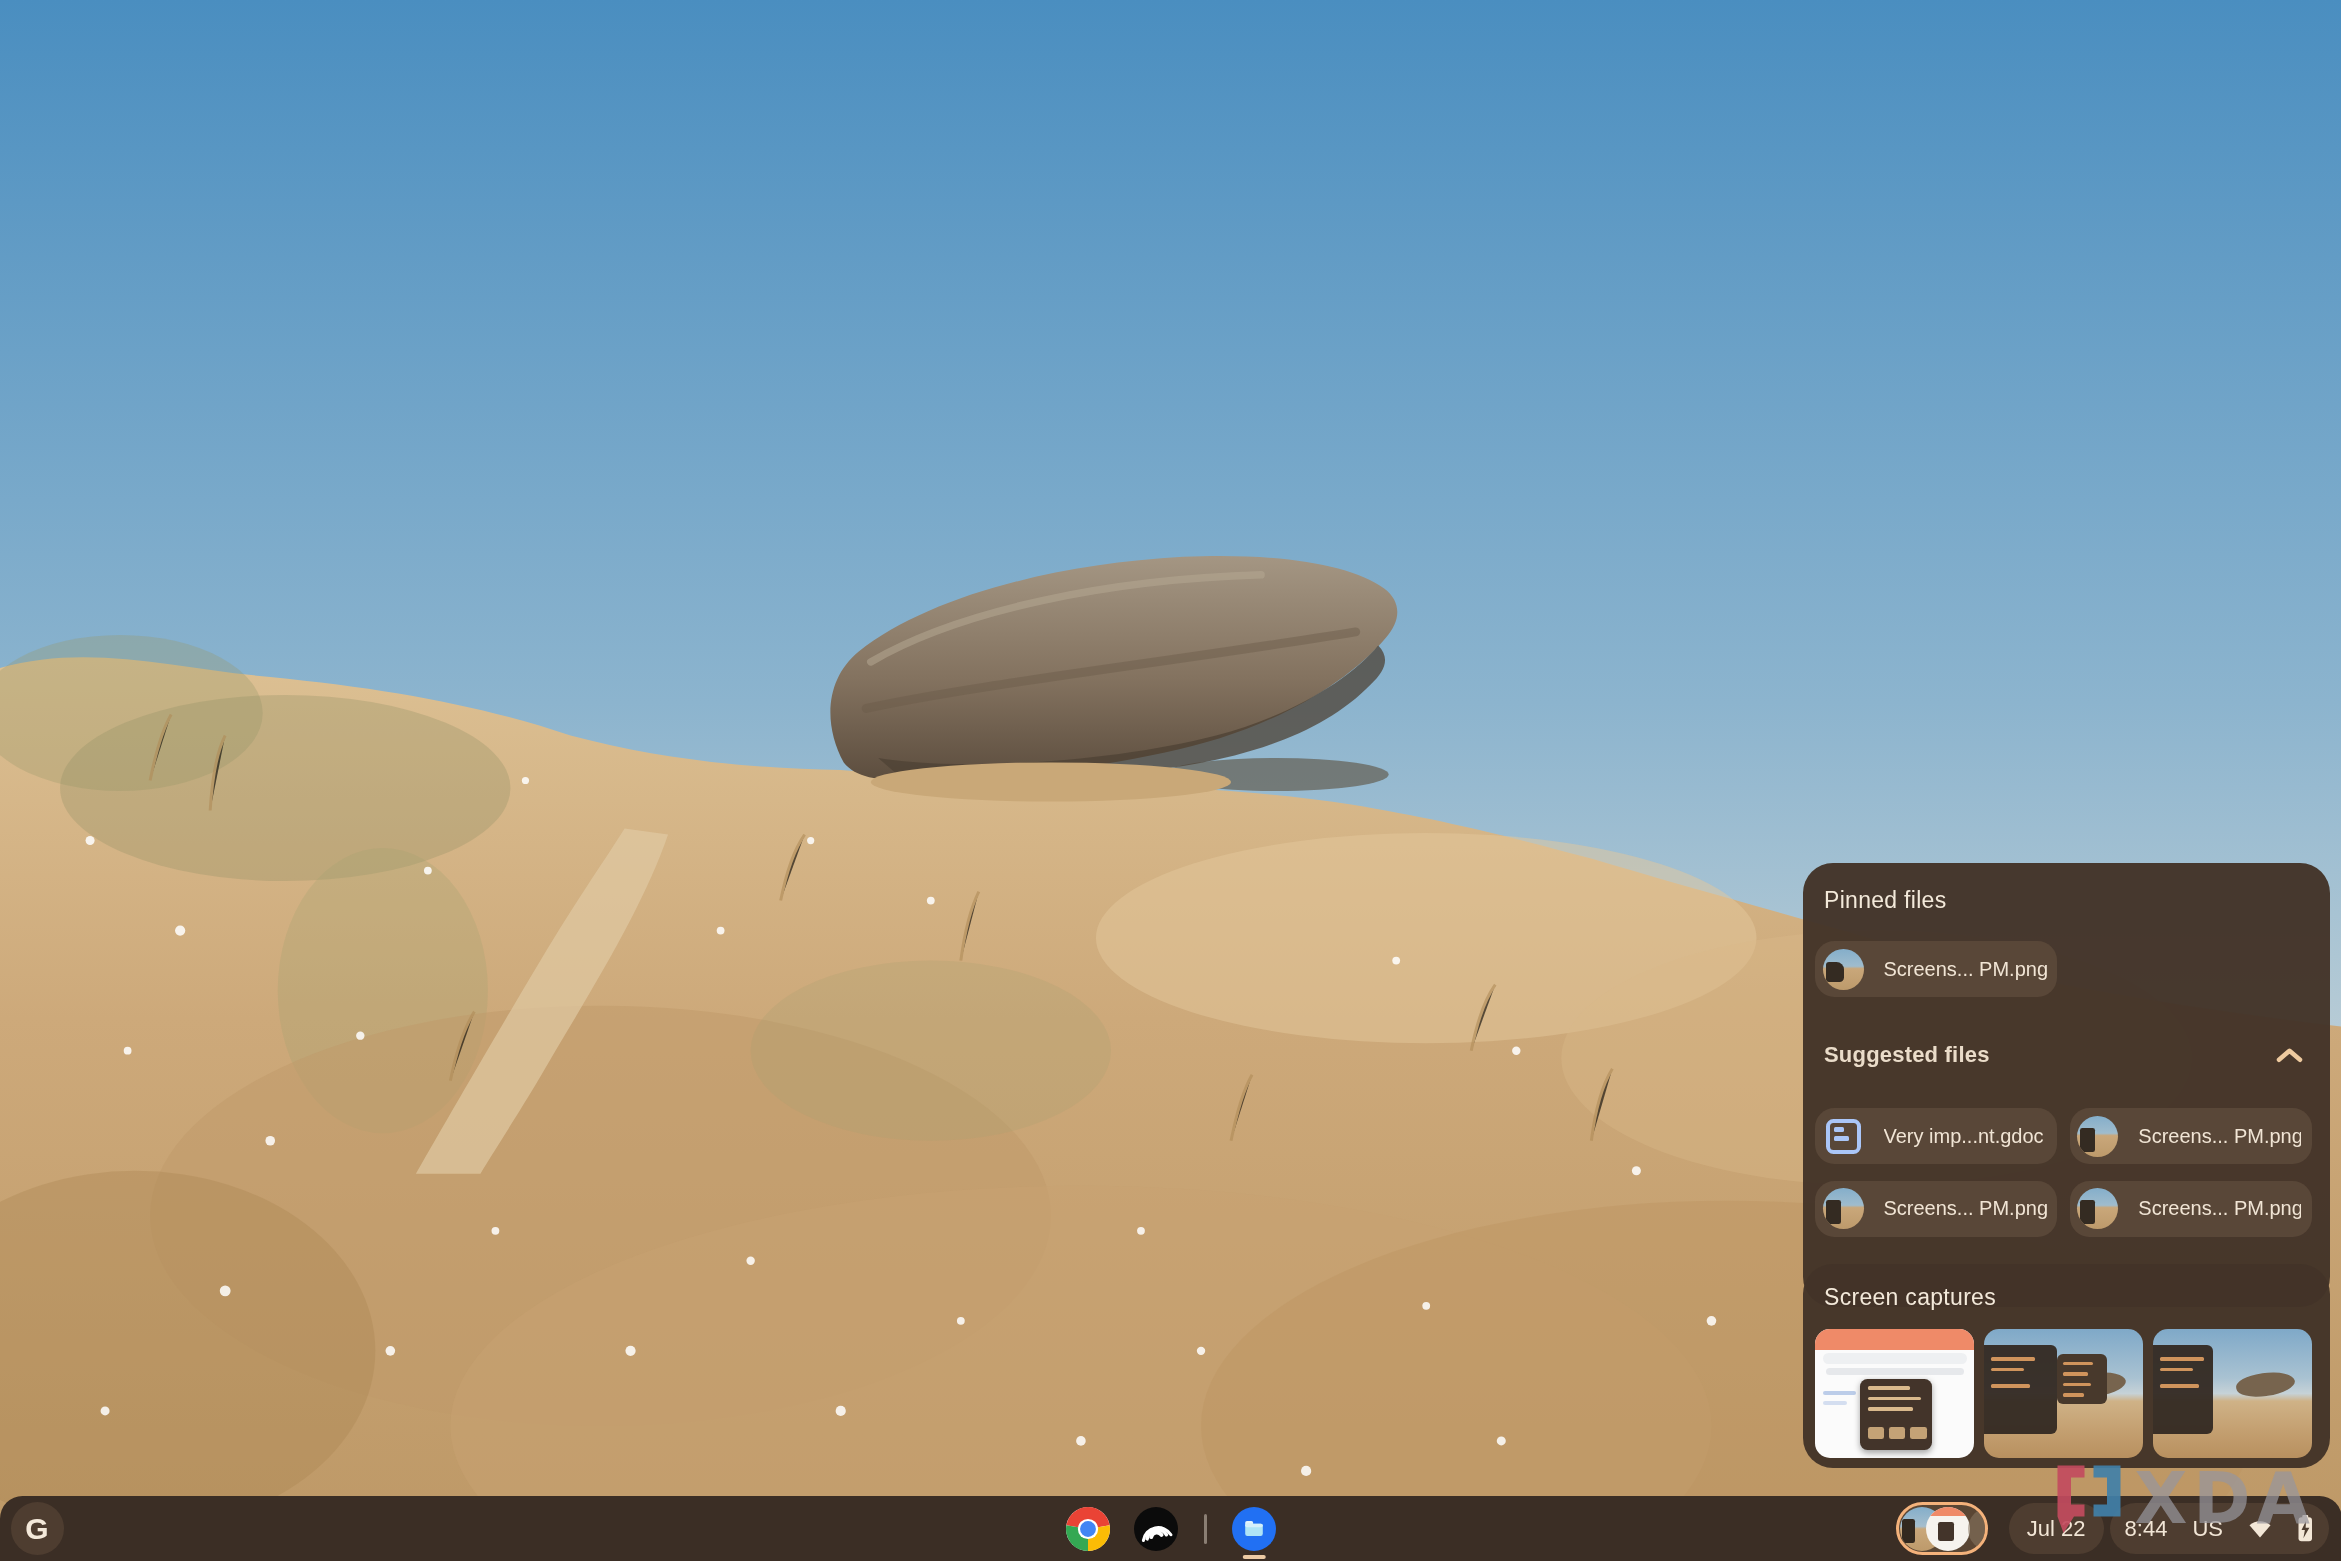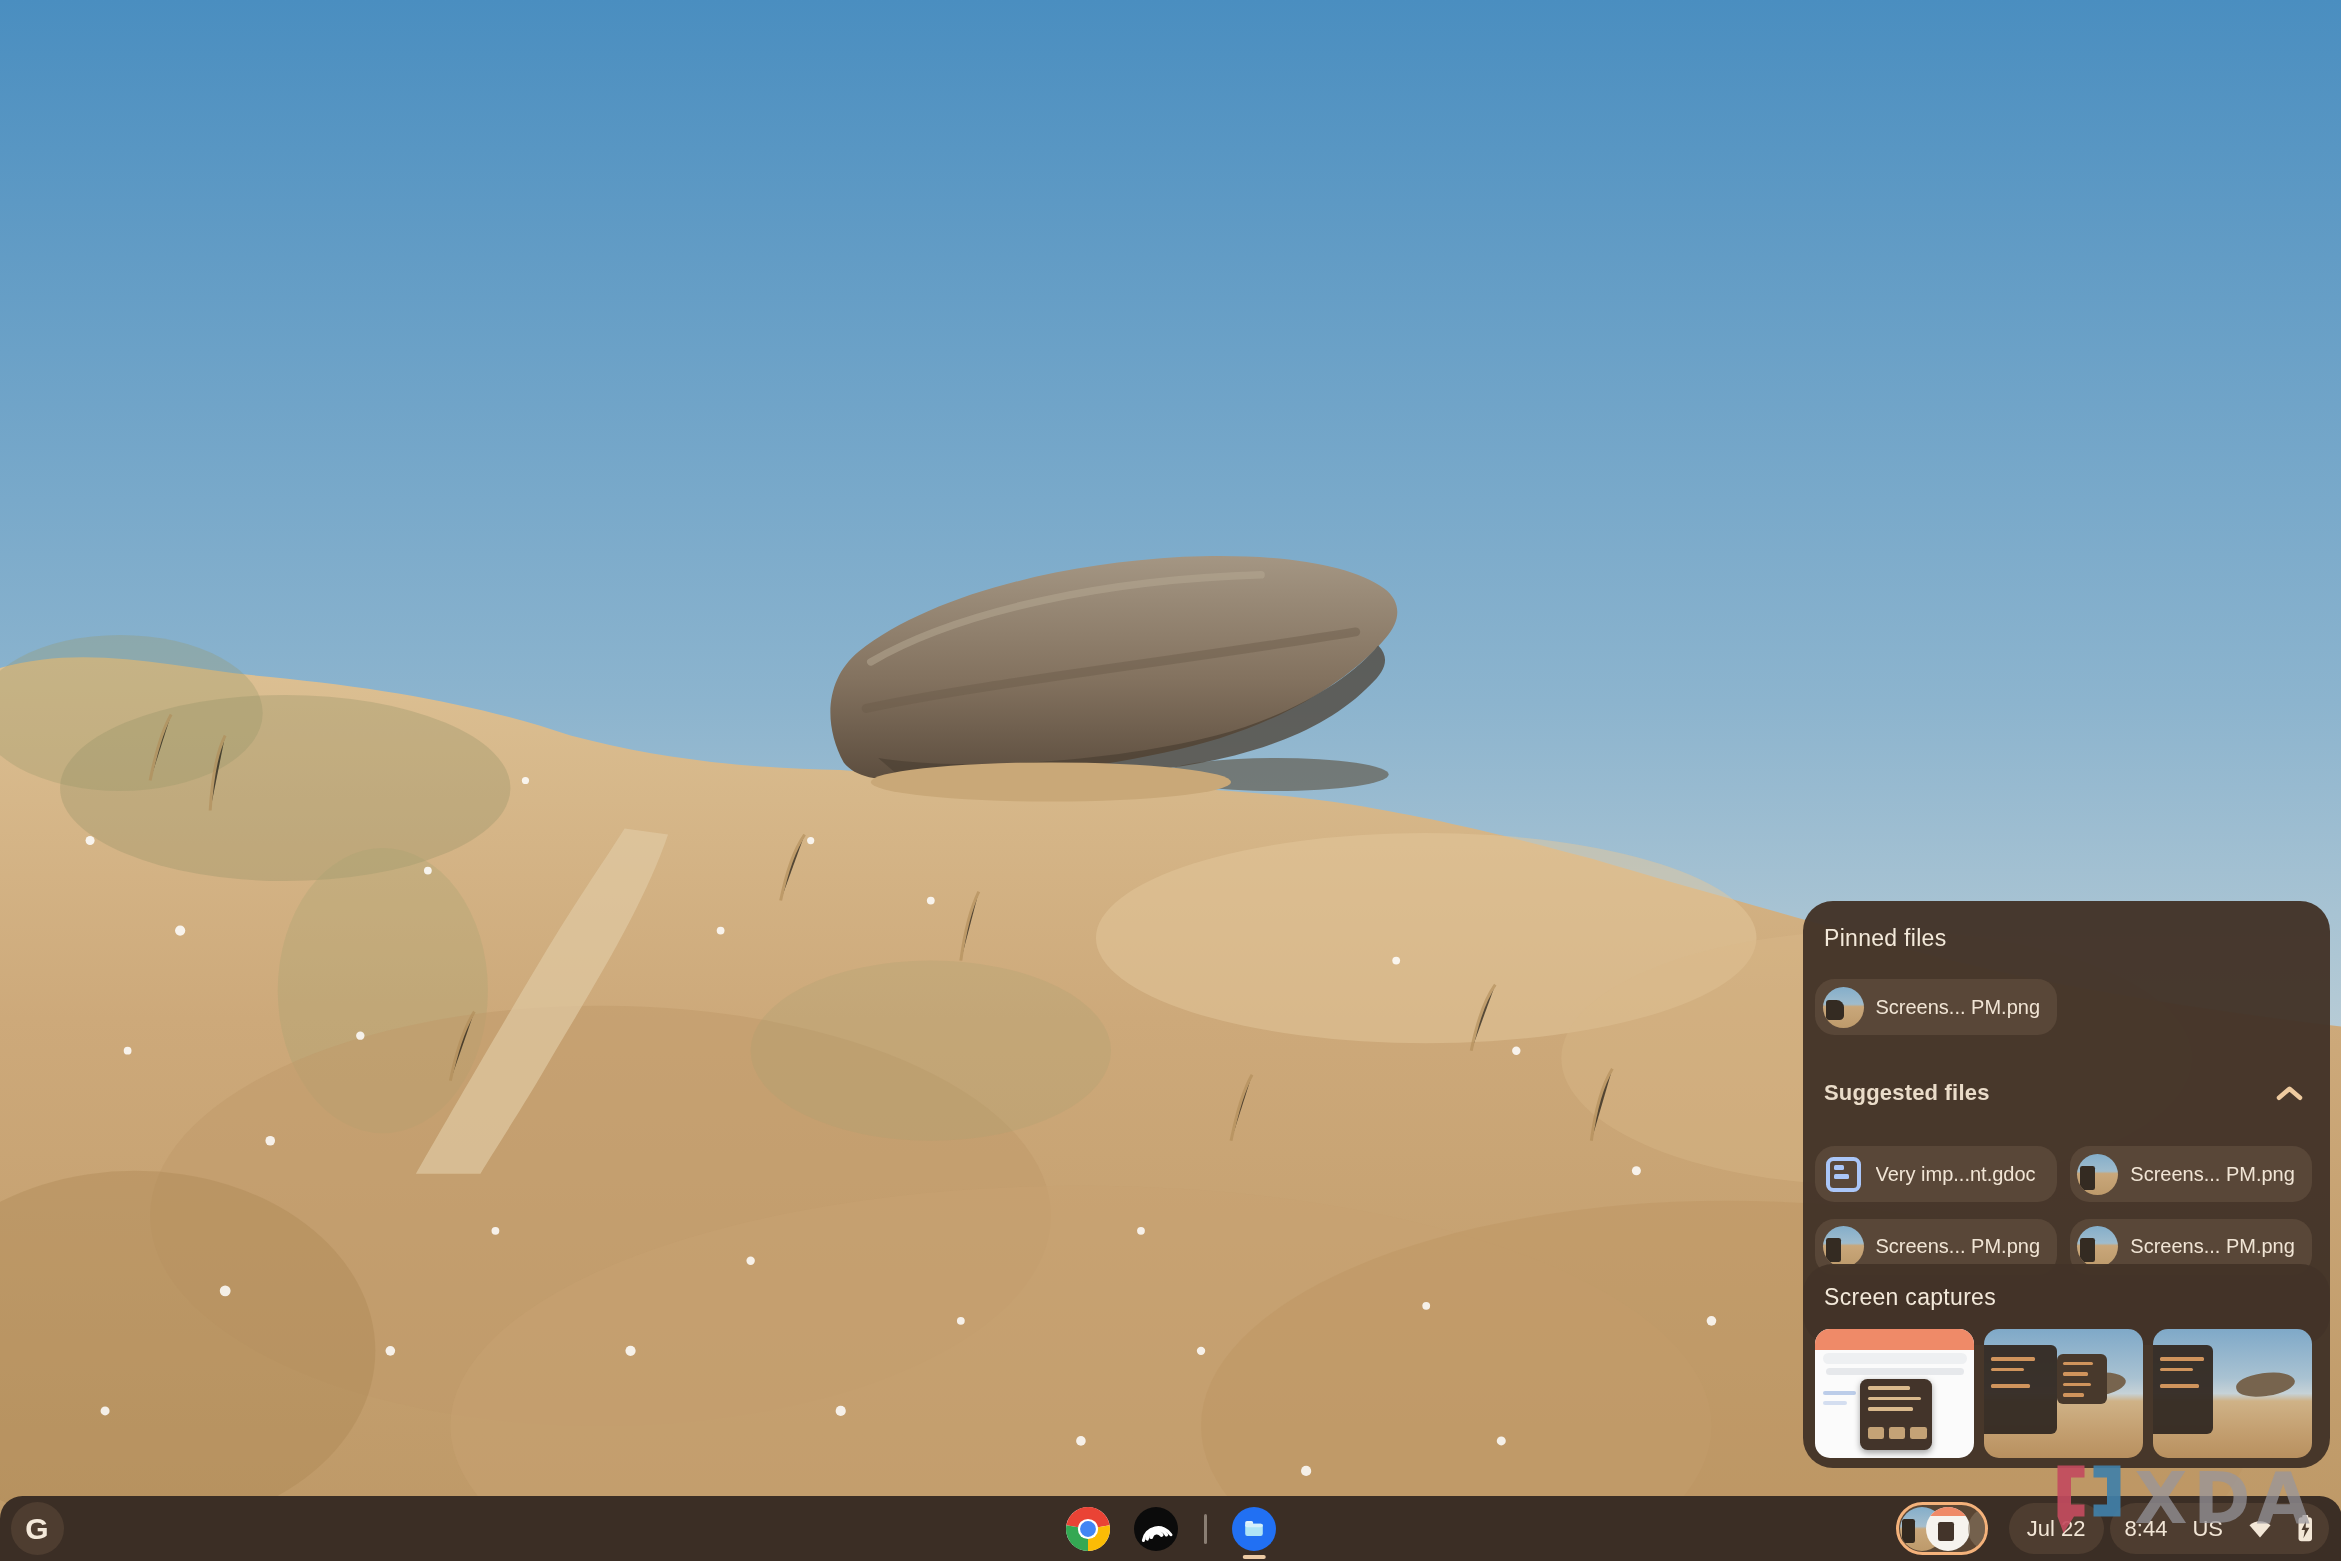--- a/index.html
+++ b/index.html
@@ -3,27 +3,27 @@
 <meta charset="utf-8">
 <style>
   html,body{margin:0;padding:0;background:#000;}
   #screen{position:relative;width:2342px;height:1561px;overflow:hidden;
           font-family:"Liberation Sans",sans-serif;}
   #wallpaper{position:absolute;left:0;top:0;}
 
   
   .card{position:absolute;left:1803px;width:527px;background:rgba(67,52,40,.97);
         border-radius:30px;box-sizing:border-box;}
-  .card-tote{top:901px;height:444px;padding:24px 19.5px 0 12px;}
+  .card-tote{top:863px;height:444px;padding:24px 19.5px 0 12px;}
   .card-caps{top:1264px;height:204px;padding:19.5px 19.5px 0 12px;}
   .card-title{margin:0 0 0 9px;font-size:23px;font-weight:500;color:#f3e9da;letter-spacing:0.3px;}
   .sub-title{margin:0;font-size:22px;font-weight:700;color:#eadcc9;letter-spacing:0.2px;}
 
   .chip{display:flex;align-items:center;width:242px;height:56px;border-radius:19.5px;
-        background:#594738;gap:12px;padding:0 10.5px 0 7.5px;box-sizing:border-box;cursor:pointer;}
+        background:#594738;gap:20px;padding:0 10.5px 0 7.5px;box-sizing:border-box;cursor:pointer;}
   .chip-label{font-size:20px;color:#f1e5d5;white-space:nowrap;overflow:hidden;}
   .pinned-row{margin-top:27px;}
 
   .thumb-circle{width:41px;height:41px;border-radius:50%;overflow:hidden;position:relative;
         flex:none;background:linear-gradient(180deg,#84aeca 0%,#9fbccd 42%,#c9a77a 48%,#bd9a6b 100%);}
   .thumb-circle .mini-win{position:absolute;left:3px;top:12px;width:15px;height:24px;
         background:#342b22;border-radius:2.3px;}
   .thumb-circle.t-rock .mini-win{left:3.8px;top:13.5px;width:18px;height:19.5px;border-radius:3px 7.5px 4.5px 3px;}
 
   .gdoc-icon{width:35px;height:35px;border:4.5px solid #aac6f8;border-radius:7.5px;

